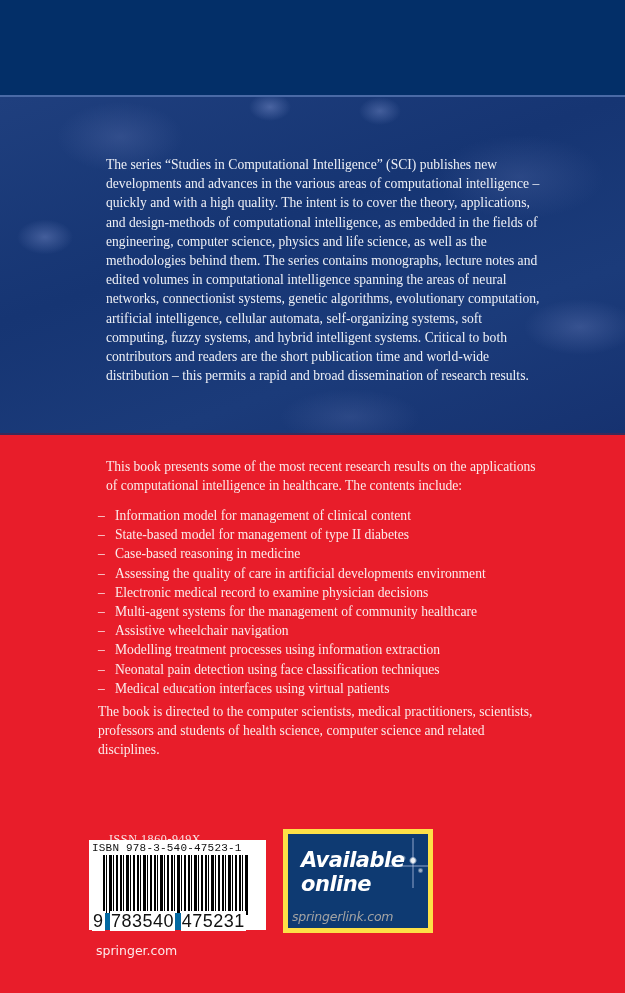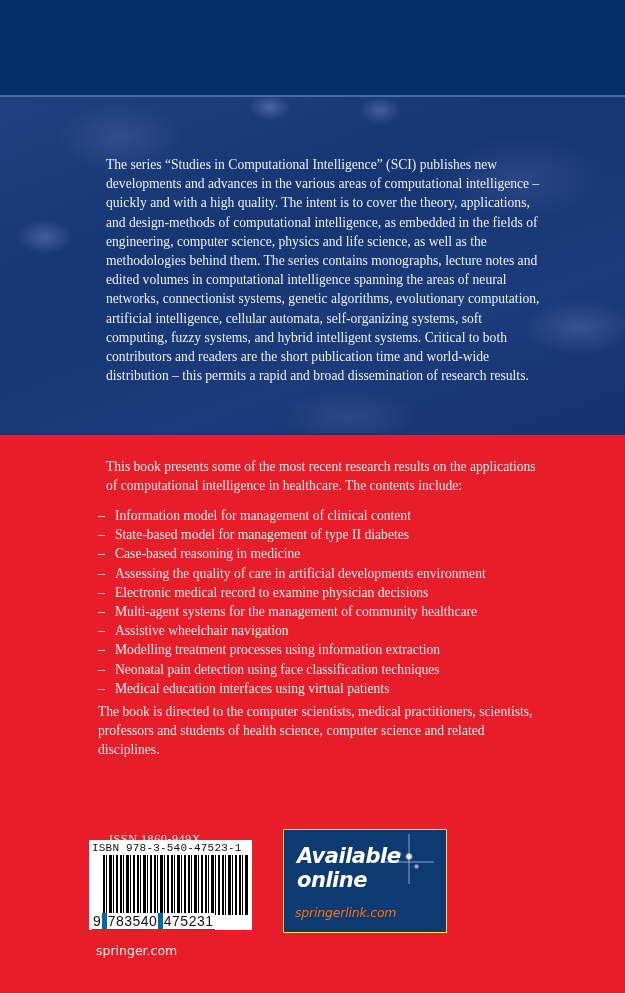--- a/index.html
+++ b/index.html
@@ -52,53 +52,53 @@
     position: absolute; left: 98px; top: 702px; width: 440px;
     color: #fbeaea; font-size: 13.6px; line-height: 19.2px; margin: 0;
   }
   .issn {
     position: absolute; left: 109px; top: 806px;
     color: #fbeaea; font-size: 12px; letter-spacing: 0.6px;
     font-variant: small-caps;
     margin-top: 26px;
   }
   .barcode-box {
-    position: absolute; left: 89px; top: 840px; width: 163px; height: 90px;
+    position: absolute; left: 89px; top: 840px; width: 177px; height: 90px;
     background: #fff; box-sizing: border-box; text-align: center;
   }
   .isbn-text {
     position: absolute; left: 3px; top: 2px; font-family: "Liberation Mono", "DejaVu Sans Mono", monospace;
     font-size: 11px; color: #111; letter-spacing: 0.2px; white-space: nowrap;
   }
   .bars {
     position: absolute; left: 14px; top: 15px; width: 145px; height: 60px;
     background: repeating-linear-gradient(90deg,
       #000 0 2px, #fff 2px 3px, #000 3px 4px, #fff 4px 6px, #000 6px 9px,
       #fff 9px 10px, #000 10px 11px, #fff 11px 13px, #000 13px 15px, #fff 15px 17px);
   }
   .bars::after {
     content: ""; position: absolute; left: 0; bottom: -12px; width: 2px; height: 12px; background: #000;
   }
   .barcode-digits {
     position: absolute; left: 3px; bottom: 0px; font-family: "Liberation Sans", "DejaVu Sans", sans-serif;
-    font-size: 14px; color: #111; background: #0369a1; line-height: 17px; letter-spacing: 0.5px; white-space: nowrap;
+    font-size: 18px; color: #111; background: #0369a1; line-height: 17px; letter-spacing: 0.5px; white-space: nowrap;
   }
   .barcode-digits span { background: #fff; padding: 0 1px; }
   .online-box {
-    position: absolute; left: 283px; top: 829px; width: 164px; height: 104px;
-    background: #0e3a72; box-sizing: border-box; border: 1px solid #fde047;
+    position: absolute; left: 283px; top: 829px; width: 150px; height: 104px;
+    background: #0e3a72; box-sizing: border-box; border: 5px solid #fde047;
     overflow: hidden;
   }
   .online-title {
     position: absolute; left: 13px; top: 14px; color: #fff;
     font-family: "DejaVu Sans", "Liberation Sans", sans-serif; font-style: italic;
     font-size: 21px; line-height: 24px; font-weight: bold; letter-spacing: -0.5px;
   }
   .online-url {
-    position: absolute; left: 11px; top: 75px; color: #f97316;
+    position: absolute; left: 4px; top: 75px; color: #a3a3a3;
     font-family: "DejaVu Sans", "Liberation Sans", sans-serif; font-style: italic;
     font-size: 12.5px; letter-spacing: -0.2px;
   }
   .sparkle {
     position: absolute; left: 100px; top: 4px; width: 50px; height: 50px;
     background:
       radial-gradient(circle at 50% 45%, rgba(255,255,255,0.9) 0 2px, transparent 4px),
       radial-gradient(circle at 30% 40%, rgba(255,255,255,0.6) 0 1px, transparent 3px),
       radial-gradient(circle at 65% 65%, rgba(255,255,255,0.6) 0 1px, transparent 3px),
       linear-gradient(90deg, transparent 0 48%, rgba(200,210,240,0.35) 48% 52%, transparent 52%),

